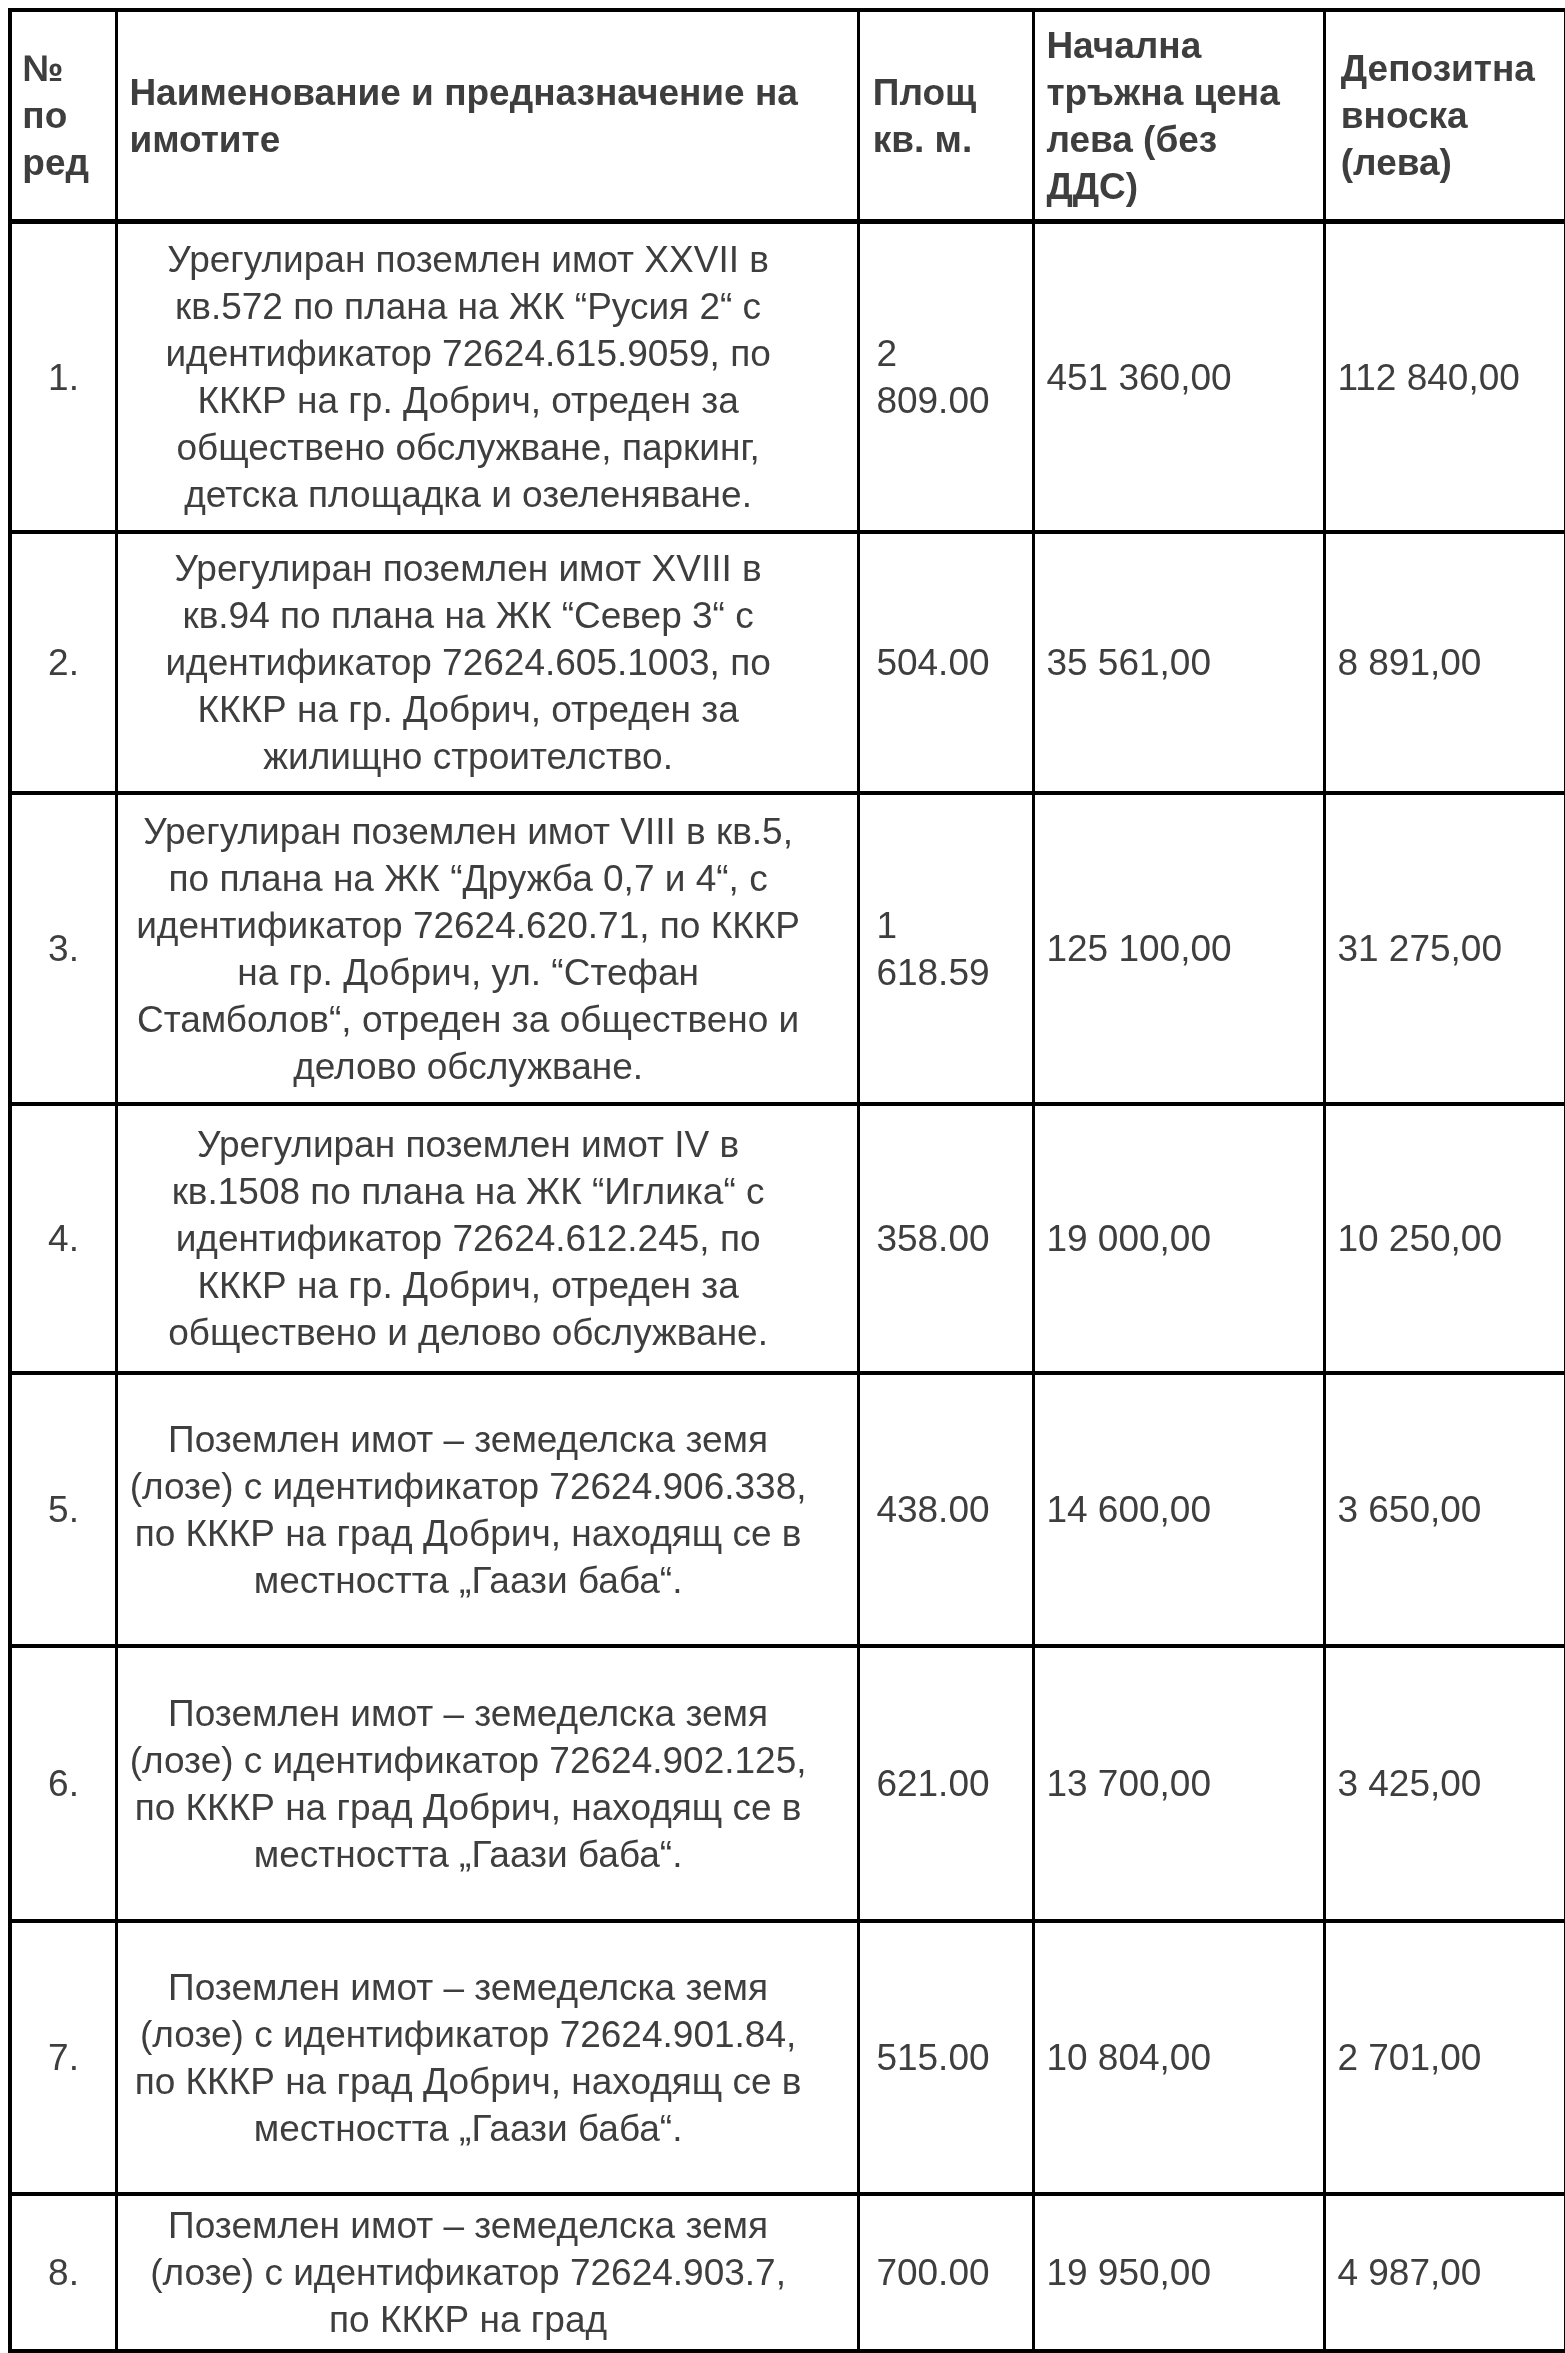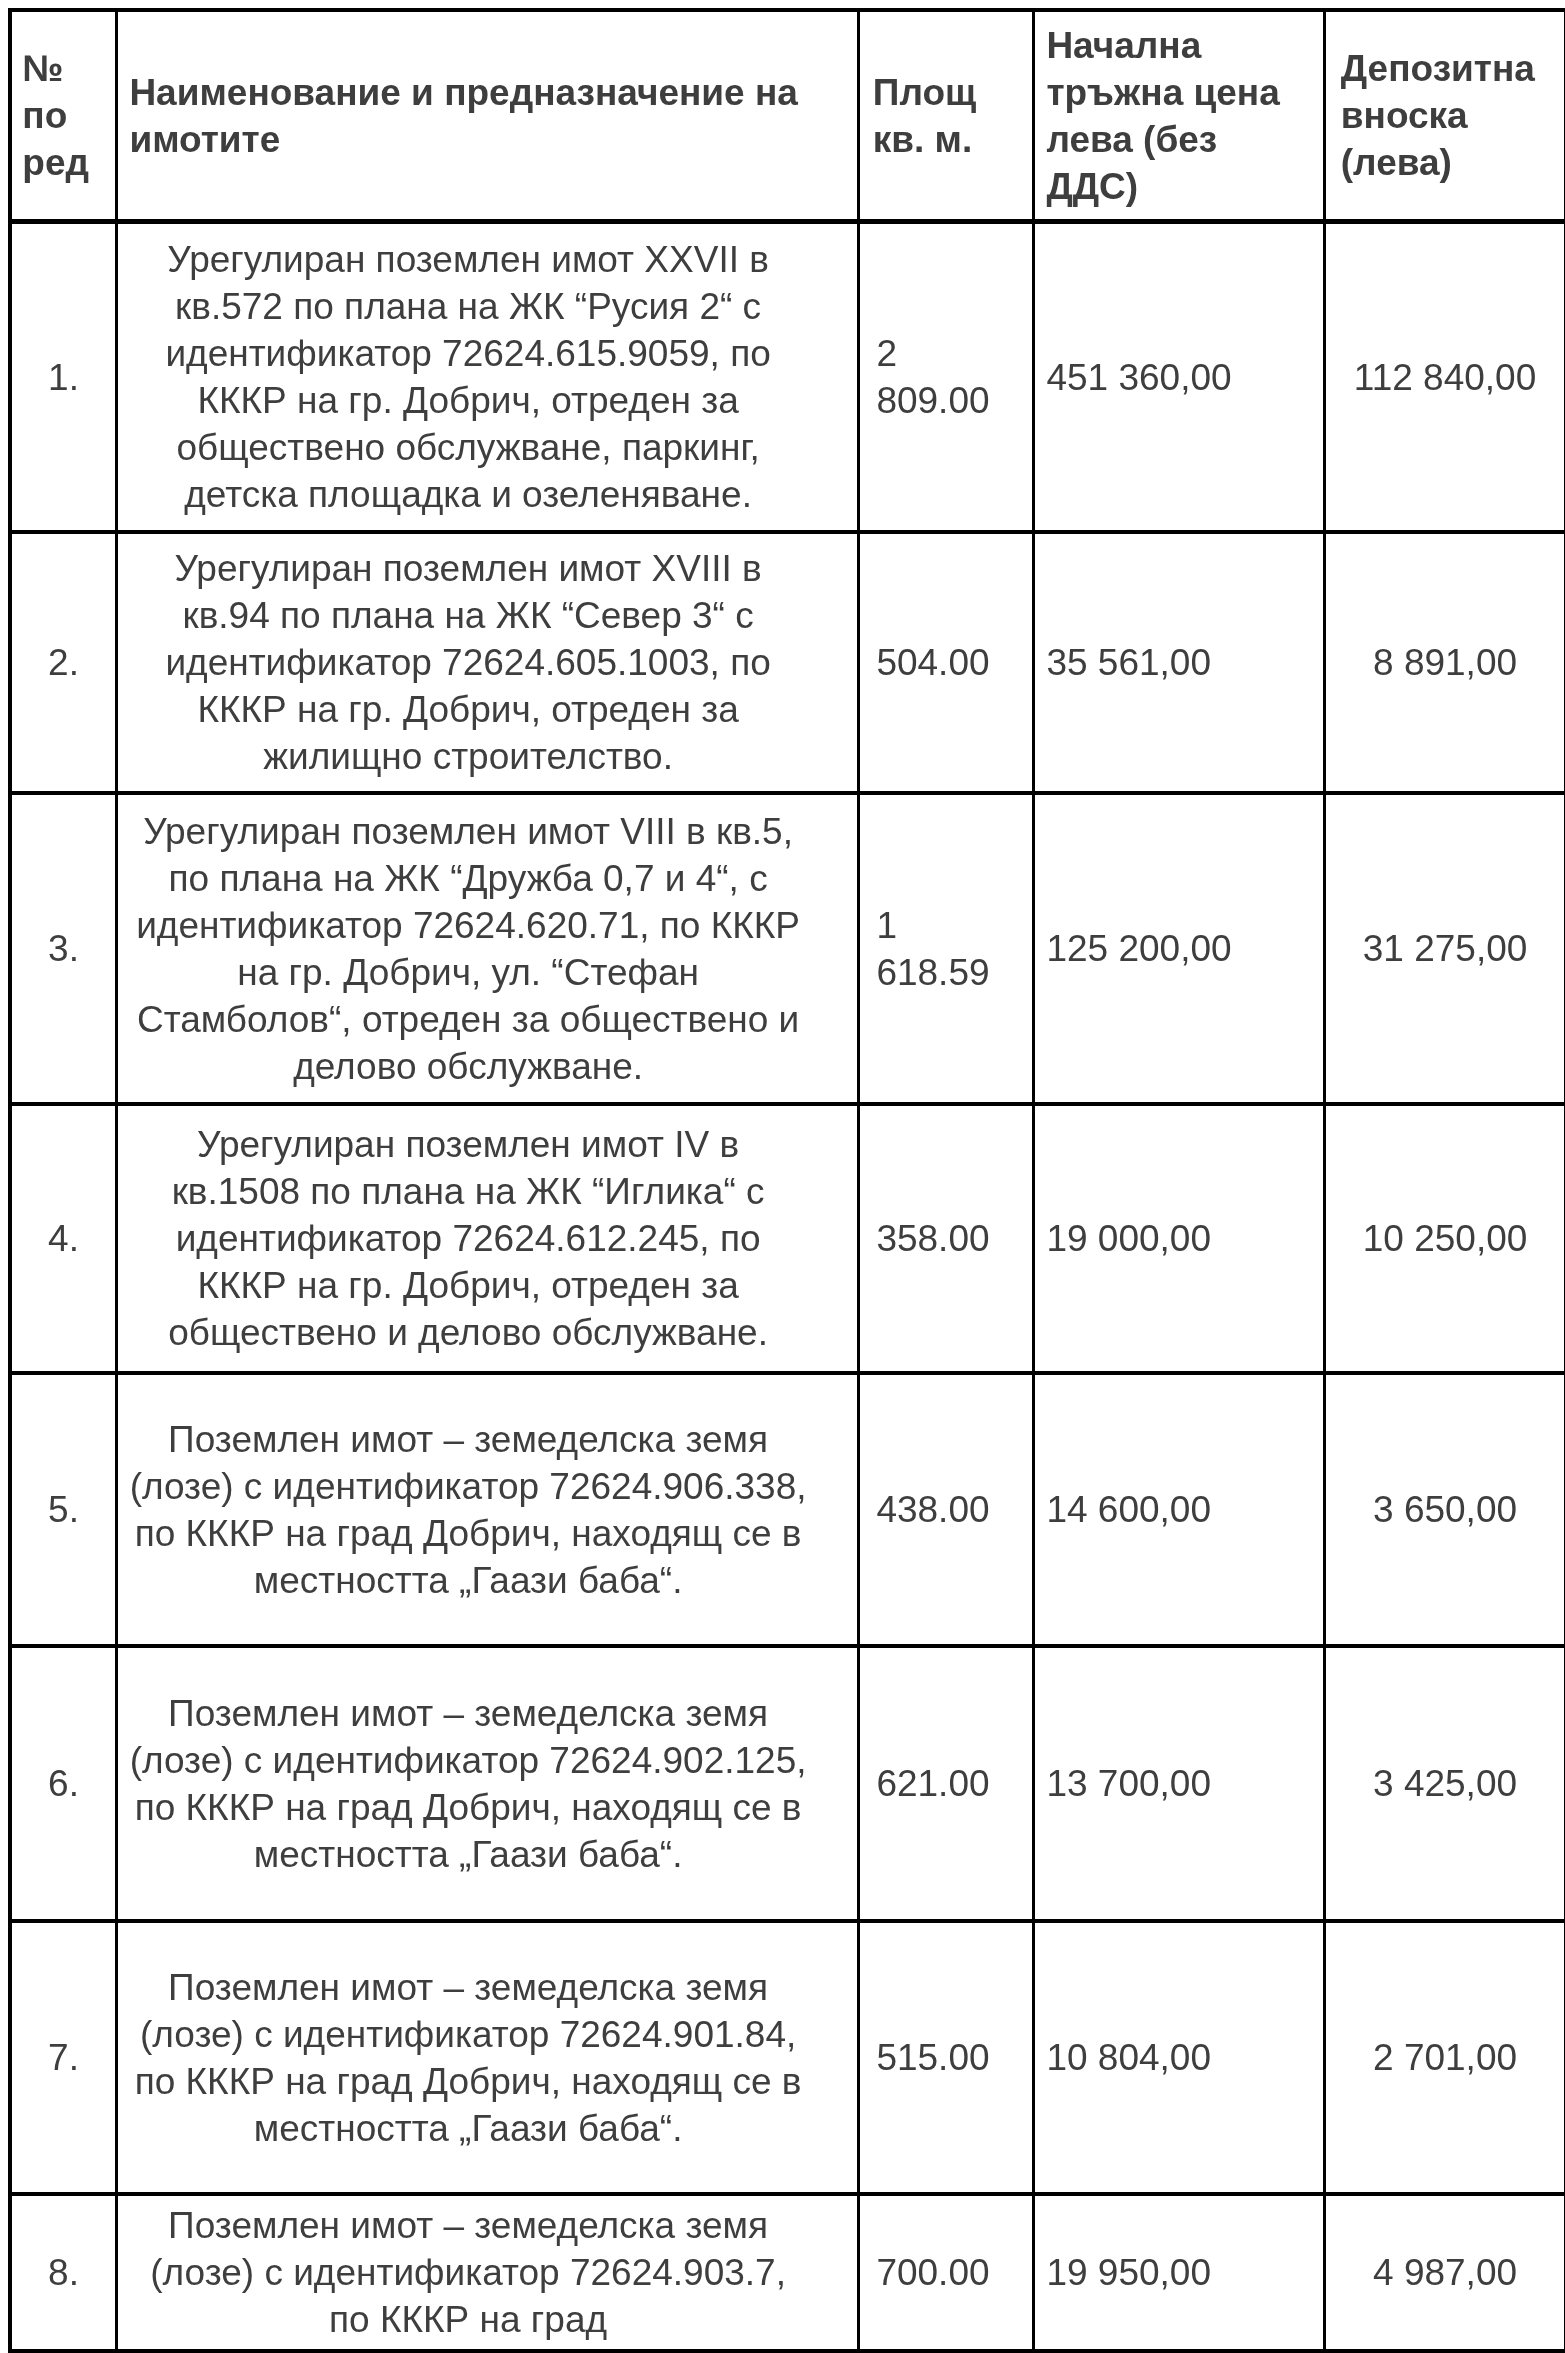--- a/index.html
+++ b/index.html
@@ -50,21 +50,21 @@
   th.h-name    { padding: 0 50px 0 11.6px; }
   th.h-area    { padding: 0 13px; }
   th.h-price   { padding: 0 11.6px; text-align: justify; }
   th.h-deposit { padding: 0 15px; }
 
   
   td.b-num     { text-align: center; padding: 0 6.6px; }
   td.b-name    { text-align: center; padding: 0 50px 0 11.6px; }
   td.b-area    { text-align: left; padding: 0 16.6px; }
   td.b-price   { text-align: left; padding: 0 11.6px; }
-  td.b-deposit { text-align: center; padding: 0 11.6px; }
+  td.b-deposit { padding: 0 11.6px; }
 
   
   tr.hdr { height: 211px; }
   tr.r0  { height: 311px; }
   tr.r1  { height: 261px; }
   tr.r2  { height: 311px; }
   tr.r3  { height: 269px; }
   tr.r4  { height: 273px; }
   tr.r5  { height: 275px; }
   tr.r6  { height: 273px; }
@@ -102,21 +102,21 @@
       <td class="b-num">2.</td>
       <td class="b-name">Урегулиран поземлен имот XVIII в кв.94 по плана на ЖК “Север 3“ с идентификатор 72624.605.1003, по КККР на гр. Добрич, отреден за жилищно строителство.</td>
       <td class="b-area">504.00</td>
       <td class="b-price">35 561,00</td>
       <td class="b-deposit">8 891,00</td>
     </tr>
     <tr class="r2">
       <td class="b-num">3.</td>
       <td class="b-name">Урегулиран поземлен имот VIII в кв.5, по плана на ЖК “Дружба 0,7 и 4“, с идентификатор 72624.620.71, по КККР на гр. Добрич, ул. “Стефан Стамболов“, отреден за обществено и делово обслужване.</td>
       <td class="b-area">1 618.59</td>
-      <td class="b-price">125 200,00</td>
+      <td class="b-price">125 100,00</td>
       <td class="b-deposit">31 275,00</td>
     </tr>
     <tr class="r3">
       <td class="b-num">4.</td>
       <td class="b-name">Урегулиран поземлен имот IV в кв.1508 по плана на ЖК “Иглика“ с идентификатор 72624.612.245, по КККР на гр. Добрич, отреден за обществено и делово обслужване.</td>
       <td class="b-area">358.00</td>
       <td class="b-price">19 000,00</td>
       <td class="b-deposit">10 250,00</td>
     </tr>
     <tr class="r4">

